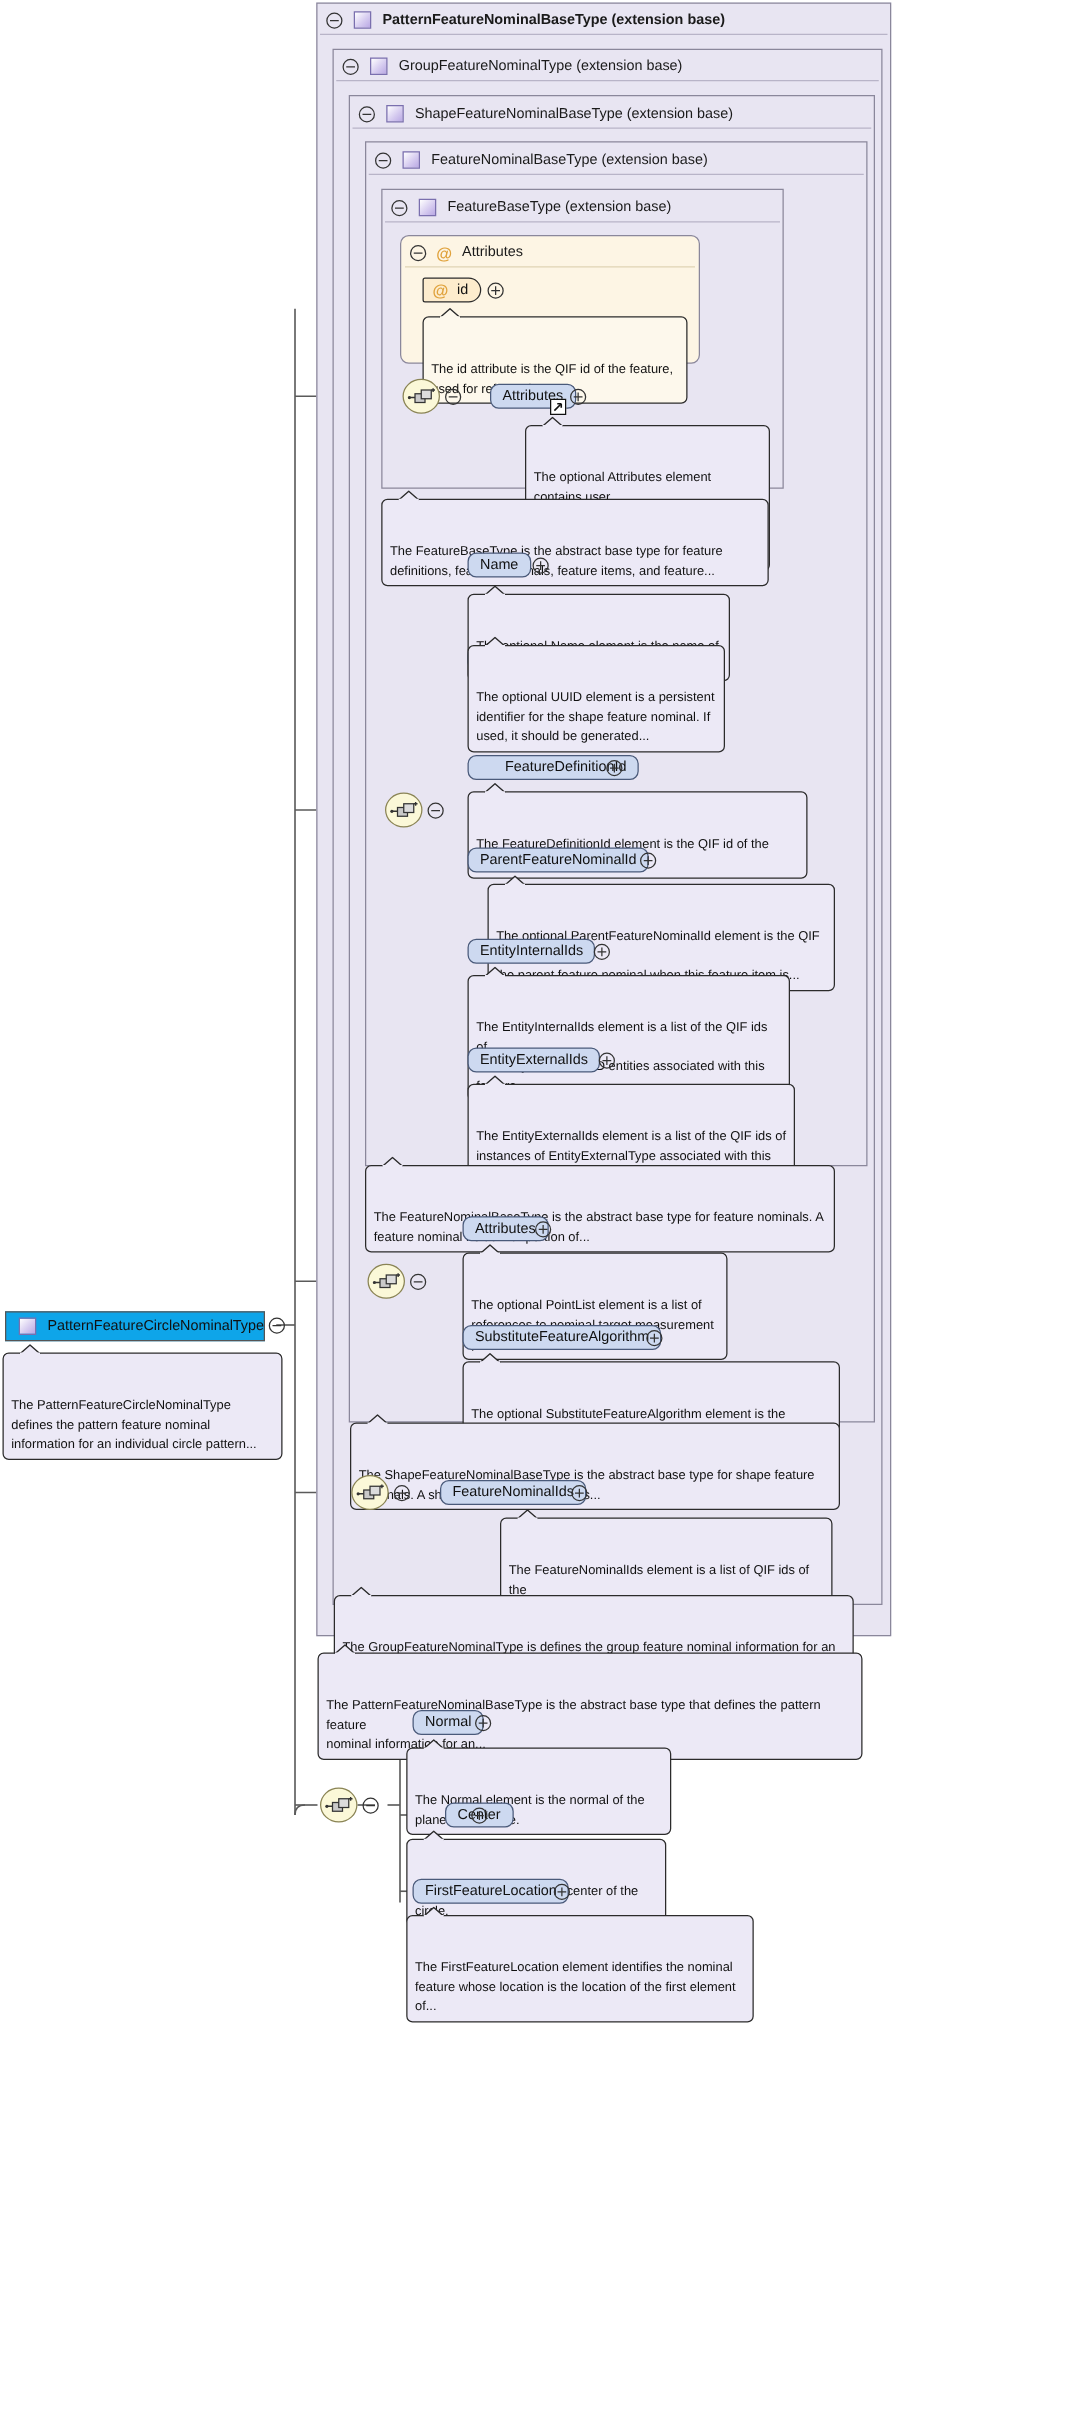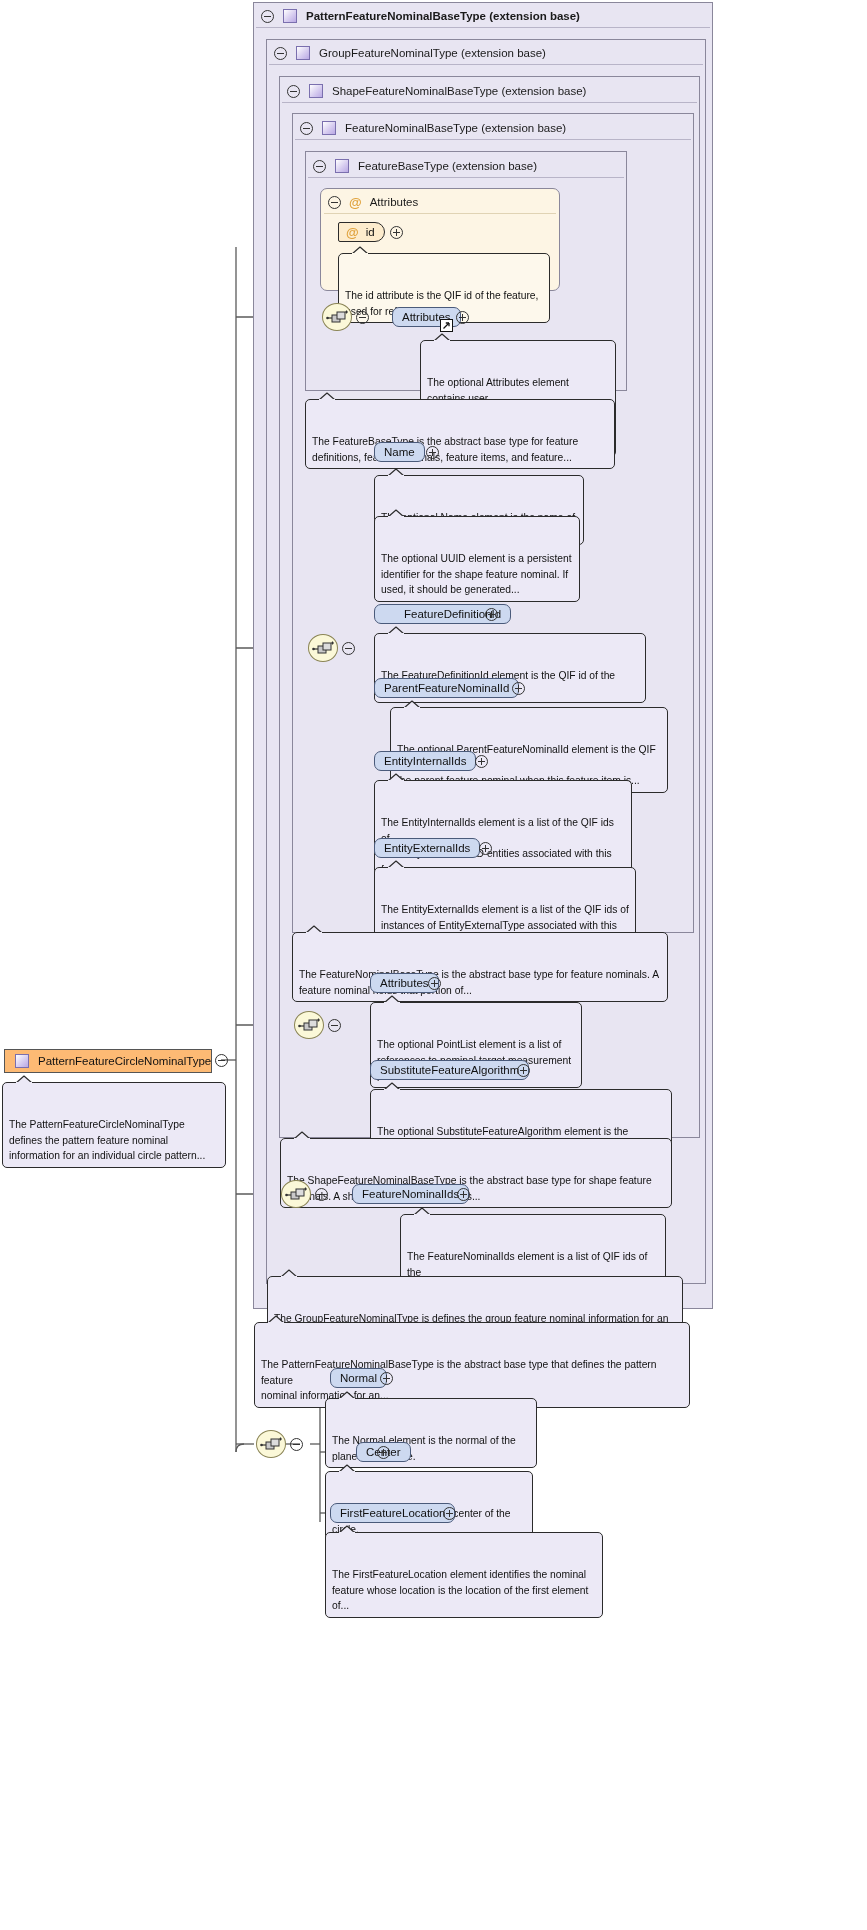--- a/index.html
+++ b/index.html
@@ -105,21 +105,21 @@
     width:13px;height:13px;
     border:1.3px solid #111;
     background:#fff;
     box-sizing:border-box;
   }
   .elem-ref svg{display:block;}
   
   .root-box{
     position:absolute;
     display:flex;align-items:center;gap:9px;
-    background:#fdba74;
+    background:#0ea5e9;
     border:1.5px solid #555;
     height:24px;
     padding:0 10px;
     font-size:11.5px;
     color:#111;
     box-sizing:border-box;
     white-space:nowrap;
   }
   
   .doc{

